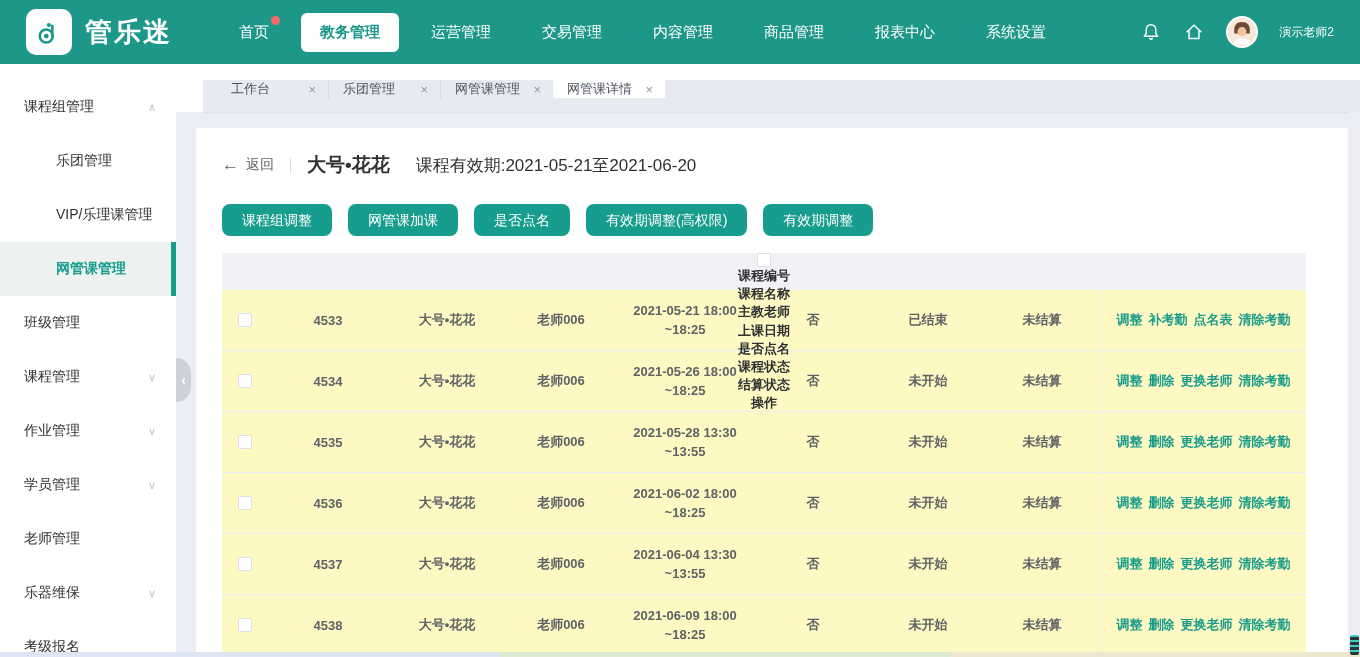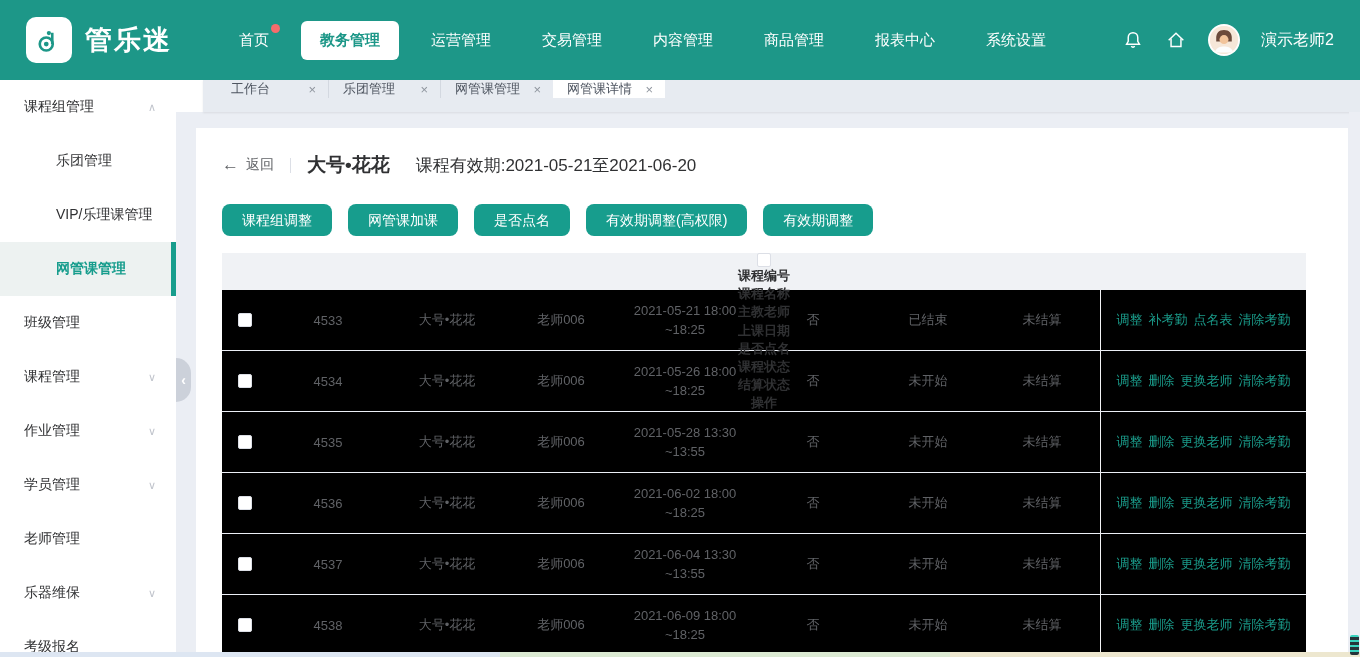--- a/index.html
+++ b/index.html
@@ -3,35 +3,35 @@
 <meta charset="utf-8">
 <style>
   * { box-sizing: border-box; margin: 0; padding: 0; }
   html,body { width:1360px; height:657px; overflow:hidden; }
   body {
     font-family:"Liberation Sans","DejaVu Sans",sans-serif;
     position:relative; background:#fff; color:#303133;
   }
 
   
-  .navbar { position:absolute; top:0; left:0; width:1360px; height:80px;
+  .navbar { position:absolute; top:0; left:0; width:1360px; height:64px;
     background:var(--navbar,#1d9788); display:flex; align-items:center; padding:0 26px; z-index:30; }
   .logo-box { width:46px; height:46px; background:#fff; border-radius:10px;
     display:flex; align-items:center; justify-content:center; flex:0 0 auto; }
   .brand { color:#fff; font-size:27px; font-weight:bold; margin-left:13px; letter-spacing:2px; }
   .nav-menu { display:flex; align-items:center; margin-left:48px; gap:13px; }
   .nav-item { position:relative; color:#fff; font-size:15px; padding:10px 19px; cursor:pointer; white-space:nowrap; }
   .nav-item.active { background:#fff; color:var(--navbar,#1d9788); font-weight:bold; border-radius:6px; }
   .nav-dot { position:absolute; top:3px; right:8px; width:9px; height:9px; border-radius:50%;
     background:var(--badge,#f56c6c); }
   .nav-right { margin-left:auto; display:flex; align-items:center; gap:21px; color:#fff; }
   .nav-icon { width:22px; height:22px; cursor:pointer; }
   .avatar { width:32px; height:32px; border-radius:50%; overflow:hidden; border:2px solid rgba(255,255,255,.95);
     background:#f6e7d8; cursor:pointer; }
-  .user-name { font-size:16px; color:#fff; cursor:pointer; }
+  .user-name { font-size:12px; color:#fff; cursor:pointer; }
 
   
   .sidebar { position:absolute; top:80px; left:0; width:176px; bottom:0; background:#fff; z-index:20; }
   .side-item { position:relative; height:54px; display:flex; align-items:center;
     padding-left:24px; font-size:14px; color:#303133; cursor:pointer; }
   .side-item.child { padding-left:56px; }
   .side-item.active { background:var(--sidebar_active_bg,#edf2f1); color:var(--accent,#179d8d); font-weight:bold; }
   .side-item.active::after { content:""; position:absolute; right:0; top:0; bottom:0; width:5px;
     background:var(--accent,#179d8d); }
   .side-chevron { position:absolute; right:20px; color:#c0c4cc; font-size:11px; }
@@ -65,21 +65,21 @@
 
   .btn-row { display:flex; gap:16px; margin-top:26px; }
   .btn { background:var(--accent,#179d8d); color:#fff; border:none; border-radius:8px;
     height:32px; line-height:32px; padding:0 20px; font-size:14px; cursor:pointer;
     font-family:inherit; white-space:nowrap; }
 
   
   .table { margin-top:17px; width:1084px; font-size:13px; color:#606266; }
   .thead { display:flex; align-items:center; background:var(--table_header_bg,#f0f2f5); height:37px;
     color:#303133; font-weight:bold;flex-direction:column; }
-  .trow { display:flex; align-items:center; min-height:61px; border-bottom:1px solid var(--row_border,#ebeef5); background:#000000; }
+  .trow { display:flex; align-items:center; min-height:61px; border-bottom:1px solid var(--row_border,#ebeef5); background:#fef9c3;font-weight:bold; }
   .cell { text-align:center; }
   .c0 { width:46px; display:flex; justify-content:center; }
   .c1 { width:120px; } .c2 { width:118px; } .c3 { width:110px; }
   .c4 { width:138px; padding:0 14px; word-break:break-all; line-height:19px; }
   .c5 { width:118px; } .c6 { width:112px; } .c7 { width:116px; }
   .c8 { flex:1; }
   .ops { display:flex; align-items:center; justify-content:center; gap:6px; align-self:stretch; }
   .trow .ops { border-left:1px solid #f2f3f5; }
   .action-link { color:var(--link,#1a9c8b); cursor:pointer; white-space:nowrap; text-decoration:none; }
   .checkbox { width:14px; height:14px; border:1px solid #dcdfe6; border-radius:2px; background:#fff;

